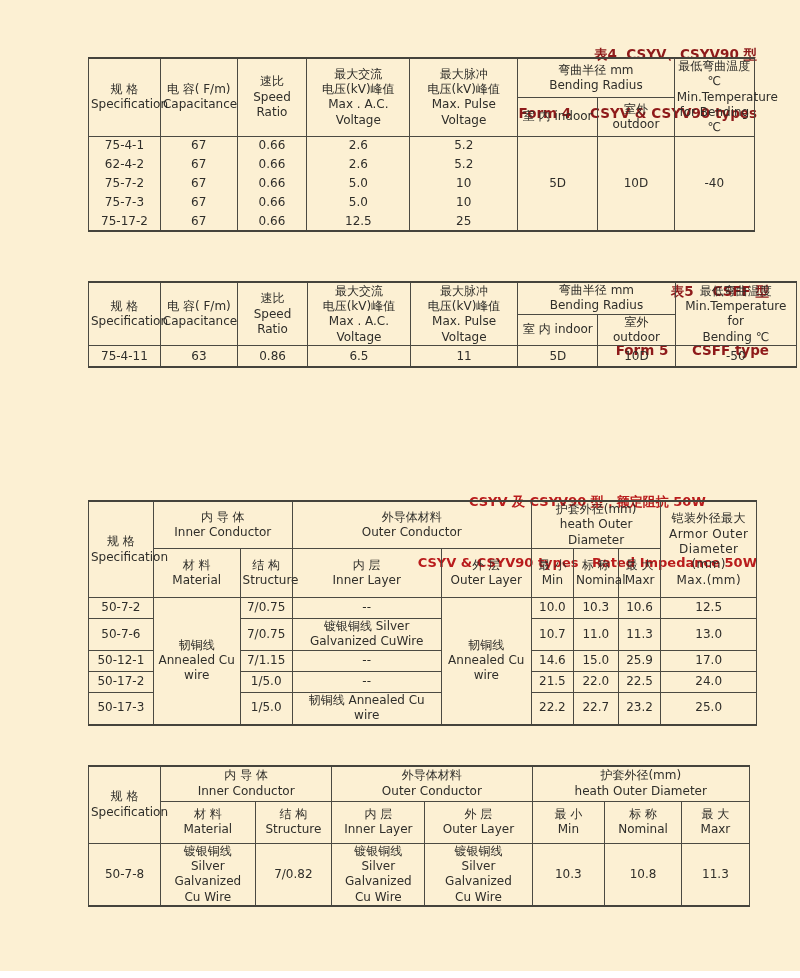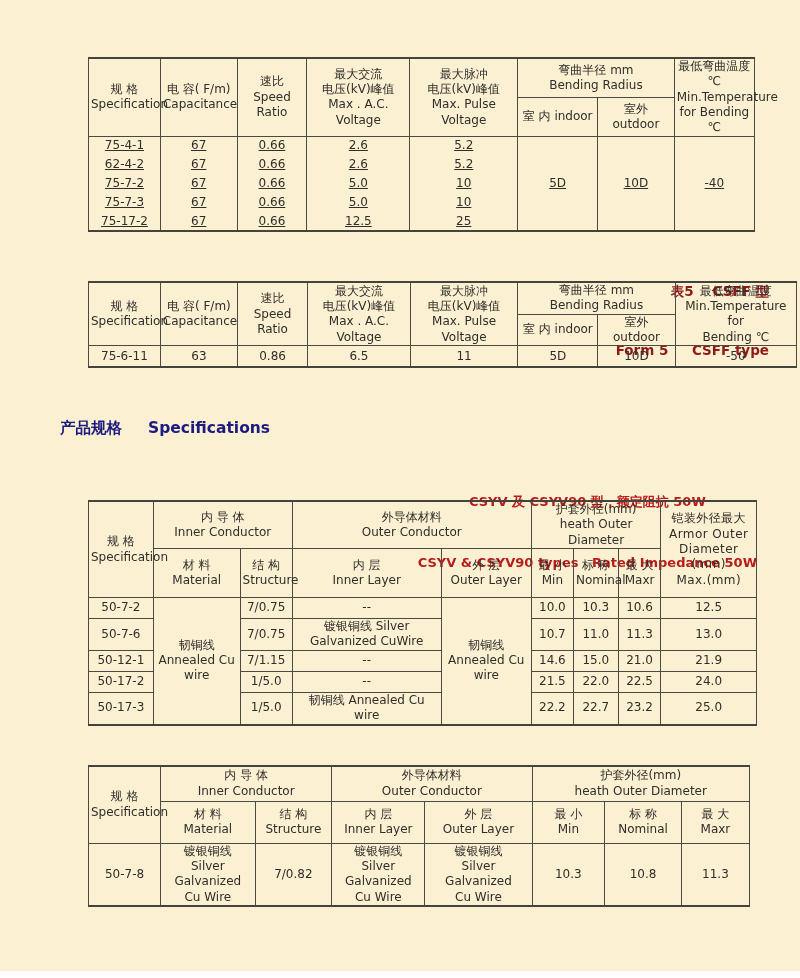--- a/index.html
+++ b/index.html
@@ -25,33 +25,37 @@
     position:absolute; border-collapse:collapse; table-layout:fixed;
     border:1px solid #4b4a42; border-top:2px solid #45443c; border-bottom:2px solid #45443c;
   }
   .tbl th, .tbl td {
     border:1px solid #4b4a42; padding:0 2px;
     text-align:center; vertical-align:middle;
     font-weight:normal; font-size:12px; line-height:1.28;
     white-space:pre-line; color:#2f2e2a;
   }
   
-  .no-hlines tbody td { border-top:0; border-bottom:0;text-decoration:underline; }
+  .no-hlines tbody td { border-top:0; border-bottom:0; }
   .left-cell { text-align:left; padding-left:4px; }
   .fs10 { font-size:10.5px; }
   .fs11 { font-size:11px; }
   .armor-cell { text-align:left; padding-left:3px; font-size:11.5px; letter-spacing:0.4px; }
   .tight { font-size:10.5px; padding:0 1px;margin-top:14px; }
   .bottom-strip { position:absolute; left:0; bottom:0; width:800px; height:7px; background:#ffffff; }
 </style>
 </head>
 <body>
 
 <div class="page">
 
+  <div class="red-title" style="top:6px; right:43px;">
+    <div>表4  CSYV、CSYV90 型</div>
+    <div>Form 4    CSYV &amp; CSYV90 types</div>
+  </div>
 
   <table class="tbl no-hlines" style="left:88px; top:57px; width:667px;">
     <colgroup>
       <col style="width:10.8%">
         <col style="width:11.5%">
         <col style="width:10.5%">
       <col style="width:15.45%">
         <col style="width:16.2%">
         <col style="width:12.0%">
       <col style="width:11.5%">
@@ -160,35 +164,32 @@
 Min.Temperature for
 Bending  ℃</th>
       </tr>
       <tr style="height:28px;">
         <th>室 内 indoor</th>
         <th>室外 outdoor</th>
       </tr>
     </thead>
     <tbody>
       <tr style="height:21px;">
-        <td>75-6-11</td>
+        <td>75-4-11</td>
         <td>63</td>
         <td>0.86</td>
         <td>6.5</td>
         <td>11</td>
         <td>5D</td>
         <td>10D</td>
         <td>-50</td>
       </tr>
     </tbody>
   </table>
 
-  <div class="section-heading" style="left:60px; top:418px;">
-    <span>产品规格</span><span class="gap"></span><span>Specifications</span>
-  </div>
 
   <div class="black-sub" style="top:452px; right:43px;">
     <div>CSYV 及 CSYV90 型，额定阻抗 50W</div>
     <div>CSYV &amp; CSYV90 types   Rated Impedance 50W</div>
   </div>
 
   <table class="tbl" style="left:88px; top:500px; width:669px;">
     <colgroup>
       <col style="width:9.7%">
         <col style="width:13.0%">
@@ -254,22 +255,22 @@
         <td>11.0</td>
         <td>11.3</td>
         <td>13.0</td>
       </tr>
       <tr style="height:21px;margin-top:48px;">
         <td>50-12-1</td>
         <td>7/1.15</td>
         <td>--</td>
         <td>14.6</td>
         <td>15.0</td>
-        <td>21.0</td>
-        <td>21.9</td>
+        <td>25.9</td>
+        <td>17.0</td>
       </tr>
       <tr style="height:21px;padding-left:44px;">
         <td>50-17-2</td>
         <td>1/5.0</td>
         <td>--</td>
         <td>21.5</td>
         <td>22.0</td>
         <td>22.5</td>
         <td>24.0</td>
       </tr>

